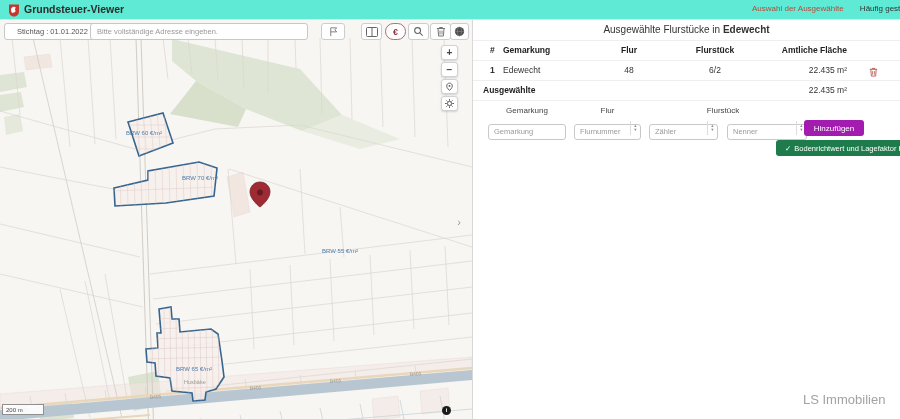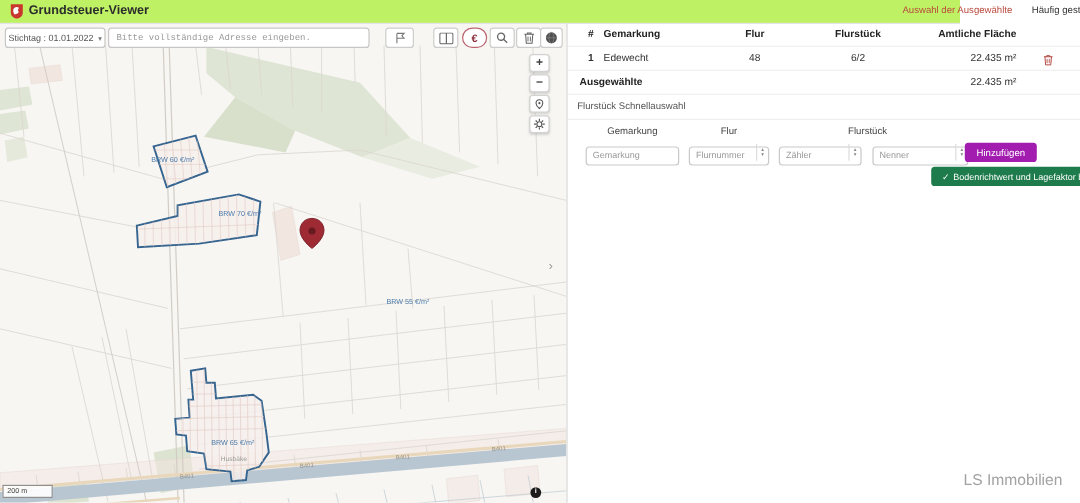--- a/index.html
+++ b/index.html
@@ -2,39 +2,39 @@
 <html><head>
 <meta charset="utf-8">
 <style>
   html,body{margin:0;padding:0;}
   body{
     width:900px;height:419px;position:relative;overflow:hidden;
     background:#fff;font-family:"Liberation Sans",sans-serif;
     -webkit-font-smoothing:antialiased;color:#333;
   }
   
-  .app-header{position:absolute;left:0;top:0;width:800px;height:19px;background:#bef264;
+  .app-header{position:absolute;left:0;top:0;width:900px;height:19px;background:#5eead4;
     border-bottom:1px solid #e4e4e4;z-index:30;}
   .logo{position:absolute;left:8px;top:3px;}
   .app-title{position:absolute;left:24px;top:3px;font-size:10.5px;font-weight:bold;color:#2b2b2b;}
   .nav{position:absolute;left:752px;top:4px;white-space:nowrap;font-size:8px;}
   .nav a{text-decoration:none;}
   .nav-active{color:#b94a3d;margin-right:14px;}
   .nav-plain{color:#333;}
   
   .map-area{position:absolute;left:0;top:19px;width:472px;height:400px;overflow:hidden;background:#f7f6f3;}
   .map-divider{position:absolute;left:472px;top:19px;width:1px;height:400px;background:#d8d8d8;z-index:5;}
   svg text{font-family:"Liberation Sans",sans-serif;}
   
   .pill{position:absolute;background:#fff;border:1px solid #c7c7c7;border-radius:3px;
     font-size:7.5px;color:#555;display:flex;align-items:center;z-index:20;box-sizing:border-box;}
-  .stichtag{left:4px;top:23px;height:17px;padding:0 2px;gap:4px;cursor:pointer;}
+  .stichtag{left:4px;top:23px;height:17px;padding:0 12px;gap:4px;cursor:pointer;}
   .addr{left:90px;top:23px;width:218px;height:17px;}
   .addr input{border:none;outline:none;width:100%;height:100%;font-size:7.5px;padding:0 6px;
-    font-family:Liberation Mono, monospace;background:transparent;color:#444;}
+    font-family:Liberation Sans, sans-serif;background:transparent;color:#444;}
   .addr input::placeholder{color:#9a9a9a;}
   .icon-btn{position:absolute;top:23px;width:21px;height:17px;background:#fff;border:1px solid #cdcdcd;
     border-radius:3px;display:flex;align-items:center;justify-content:center;z-index:20;cursor:pointer;box-sizing:border-box;}
   .euro-btn{border:1px solid #bb6570;border-radius:9px;color:#8d2f3c;font-size:9px;font-weight:bold;}
   
   .map-ctrl{position:absolute;left:441px;width:17px;height:15px;background:#fff;border:1px solid #d2d2d2;
     border-radius:3px;box-shadow:0 1px 2px rgba(0,0,0,.15);display:flex;align-items:center;justify-content:center;
     font-size:10px;font-weight:bold;color:#444;z-index:20;cursor:pointer;box-sizing:border-box;}
   .collapse-handle{position:absolute;left:452px;top:212px;width:14px;height:20px;display:flex;align-items:center;
     justify-content:center;color:#999;font-size:11px;z-index:20;cursor:pointer;}
@@ -336,20 +336,24 @@
   <span>›</span>
 </div>
 <div class="scalebox">
   <span>200 m</span>
 </div>
 <div class="info-dot">
   <span>i</span>
 </div>
 
 <div class="panel">
+  <div class="panel-title">
+    <span>Ausgewählte Flurstücke in</span>
+    <b>Edewecht</b>
+  </div>
   <div class="prow hdr">
     <span class="c-num">#</span>
     <span class="c-gem">Gemarkung</span>
     <span class="c-flur">Flur</span>
     <span class="c-fst">Flurstück</span>
     <span class="c-fla">Amtliche Fläche</span>
   </div>
   <div class="prow">
     <span class="c-num" style="font-weight:bold;">1</span>
     <span class="c-gem">Edewecht</span>
@@ -359,23 +363,20 @@
     <span class="row-trash">
       <svg width="9" height="10" viewBox="0 0 10 11">
         <path d="M1,2.5 h8 M3.5,2.5 V1.5 h3 v1 M2,2.5 l0.6,7.5 h4.8 l0.6,-7.5" fill="none" stroke="#b2453f" stroke-width="0.9"></path>
         <path d="M4,4.5 v4 M6,4.5 v4" stroke="#b2453f" stroke-width="0.8"></path>
       </svg>
     </span>
   </div>
   <div class="prow">
     <span class="total-label">Ausgewählte</span>
     <span class="c-fla">22.435 m²</span>
-  </div>
-  <div class="section-row">
-    <span>Flurstück Schnellauswahl</span>
   </div>
   <div class="form-labels">
     <span class="lab-gem">Gemarkung</span>
     <span class="lab-flur">Flur</span>
     <span class="lab-fst">Flurstück</span>
   </div>
   <div class="form-row">
     <div class="inp-wrap no-spin" style="left:15px;width:78px;">
       <input type="text" placeholder="Gemarkung" style="">
     </div>

